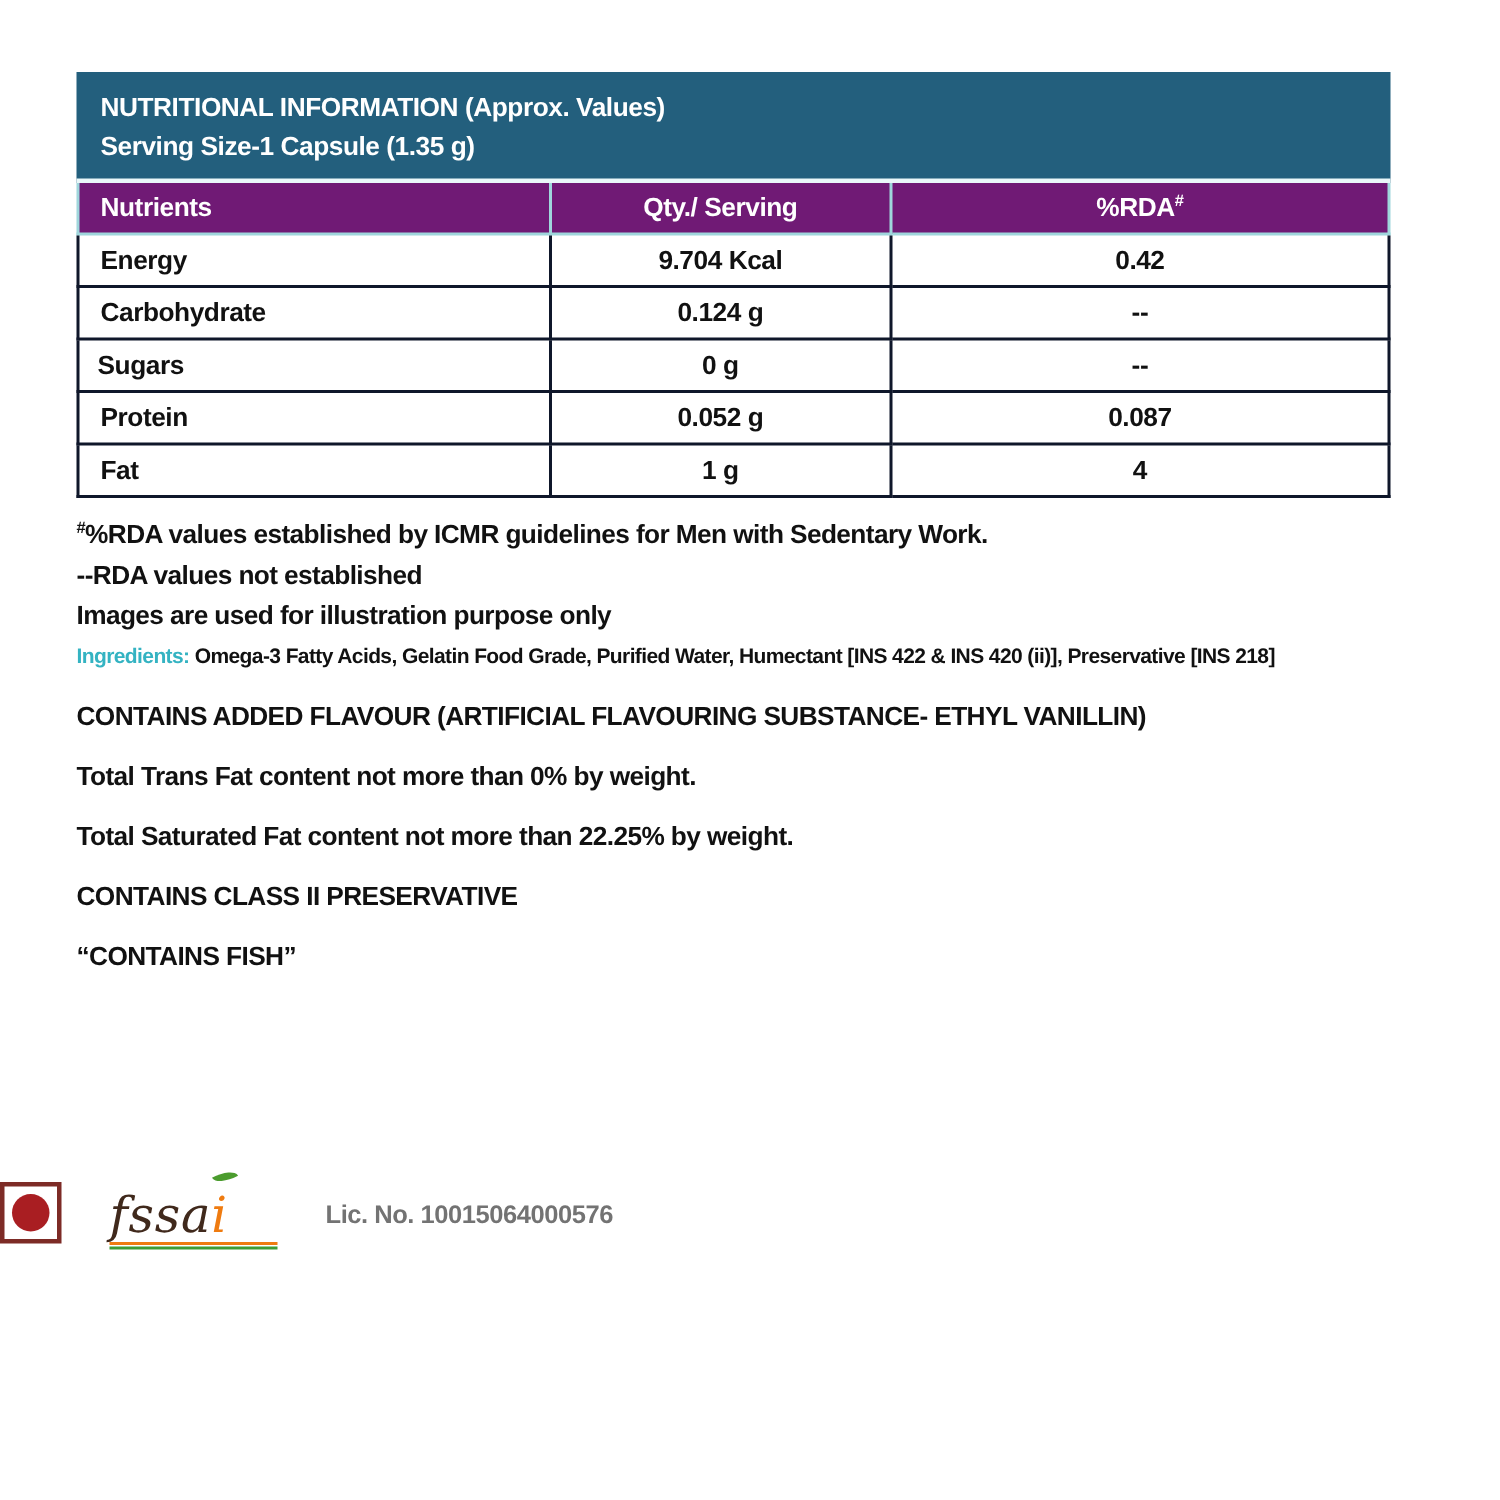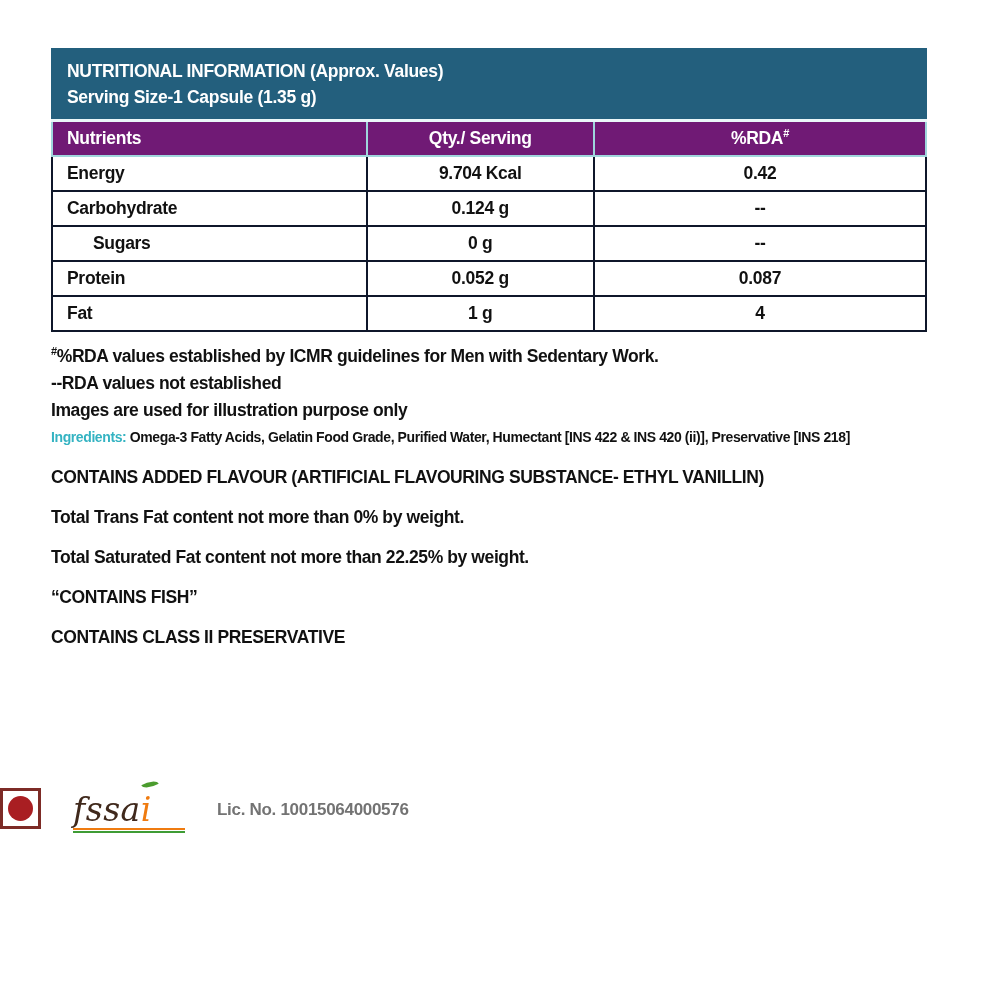--- a/index.html
+++ b/index.html
@@ -55,21 +55,21 @@
   table.nutrition th.col-nutrients { text-align: left; padding-left: 14px; }
   table.nutrition td {
     border: 2px solid #0f172a;
     font-size: 17.5px;
     font-weight: bold;
     letter-spacing: -0.3px;
     height: 35px;
     background: #ffffff;
   }
   td.cell-nutrient { text-align: left; padding-left: 14px; }
-  tr.indent td.cell-nutrient { padding-left: 40px; }
+  tr.indent td.cell-nutrient { padding-left: 12px; }
   td.cell-qty, td.cell-rda { text-align: center; }
   sup { font-size: 11px; vertical-align: super; line-height: 0; }
 
   
   .footnotes {
     margin-top: 11px;
     font-weight: bold;
     font-size: 17.5px;
     letter-spacing: -0.4px;
     line-height: 27px;
@@ -207,22 +207,22 @@
     </div>
 
     <div class="ingredients">
       <span class="ing-label">Ingredients:</span><span> Omega-3 Fatty Acids, Gelatin Food Grade, Purified Water, Humectant [INS 422 &amp; INS 420 (ii)], Preservative [INS 218]</span>
     </div>
 
     <div class="statements">
       <div>CONTAINS ADDED FLAVOUR (ARTIFICIAL FLAVOURING SUBSTANCE- ETHYL VANILLIN)</div>
       <div>Total Trans Fat content not more than 0% by weight.</div>
       <div>Total Saturated Fat content not more than 22.25% by weight.</div>
+      <div>CONTAINS CLASS II PRESERVATIVE</div>
       <div>“CONTAINS FISH”</div>
-      <div>CONTAINS CLASS II PRESERVATIVE</div>
     </div>
 
   </div>
 
   <div class="footer">
     <div class="nonveg-square">
       <div class="nonveg-dot"></div>
     </div>
     <div class="fssai-logo">
       <span class="fssai-word">fssa</span><span class="fssai-i"><span>i</span><span class="leaf-icon"></span></span>

